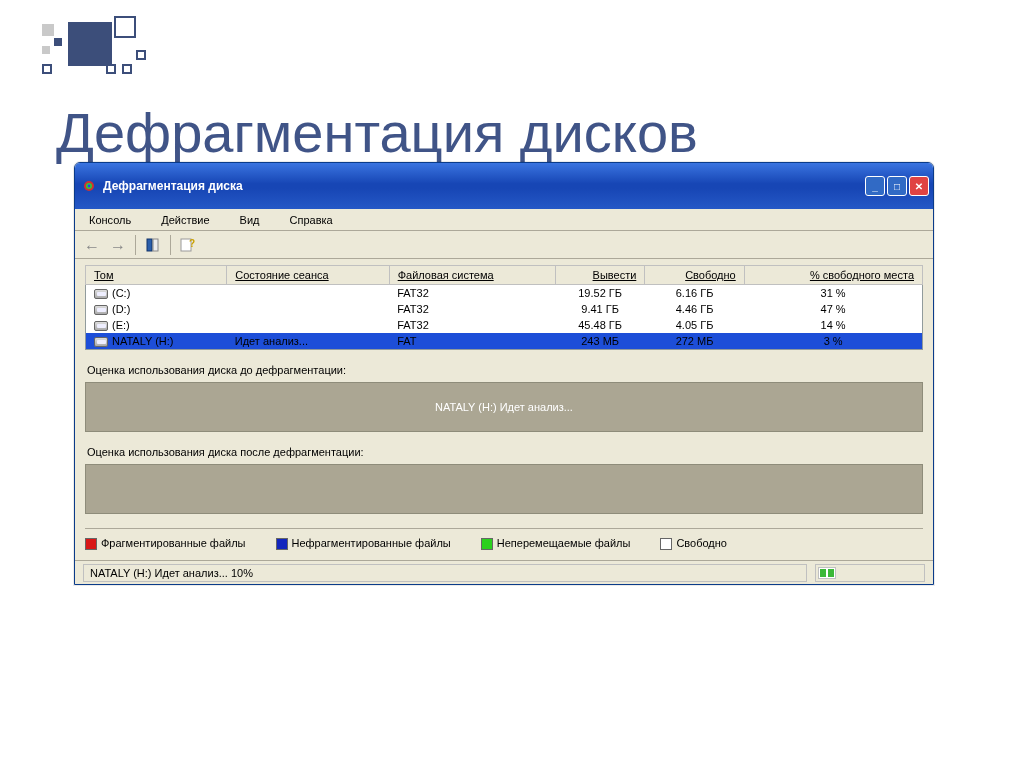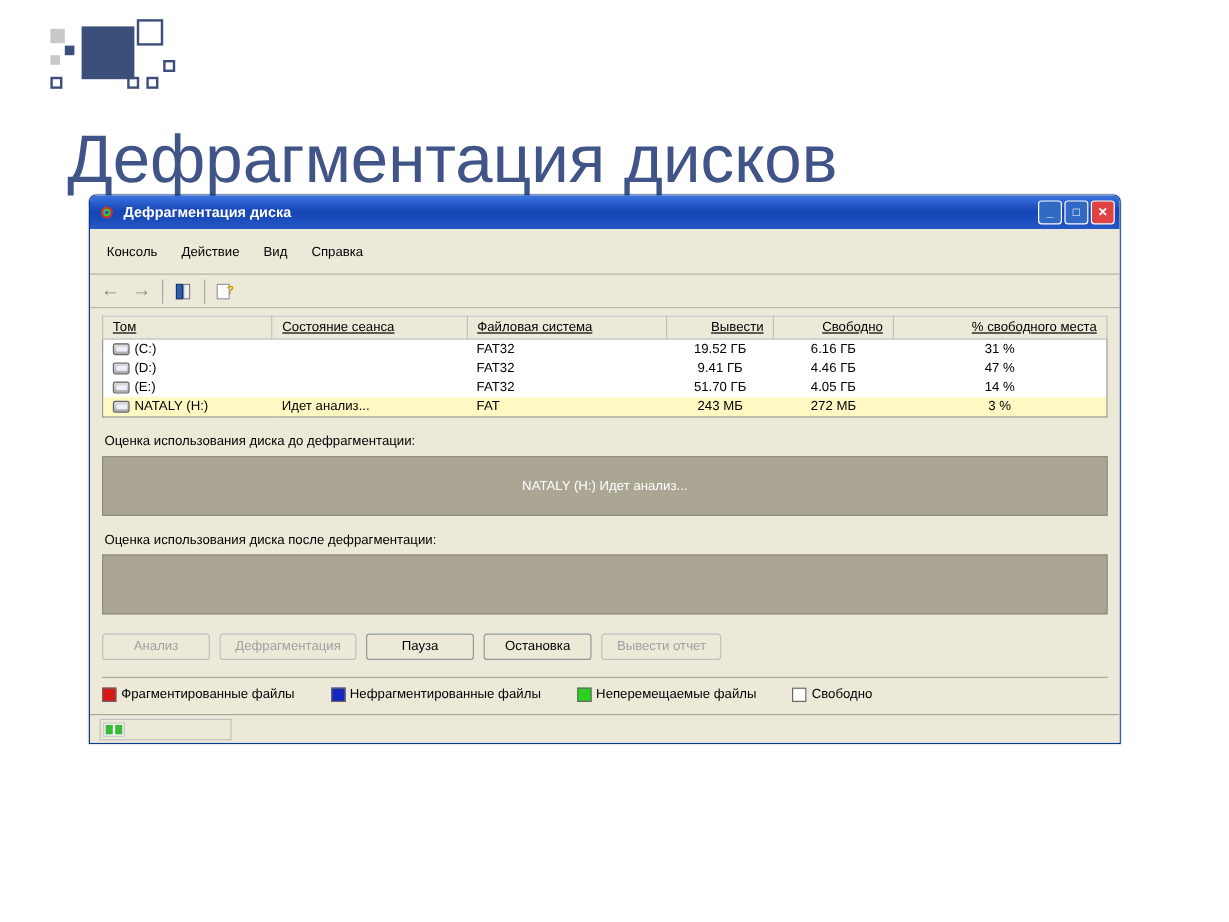--- a/index.html
+++ b/index.html
@@ -48,21 +48,21 @@
     left: 74px;
     width: 860px;
     border: 1px solid #0a3b8a;
     border-radius: 6px 6px 0 0;
     overflow: hidden;
     box-shadow: 0 0 0 1px rgba(0,0,0,0.08);
     font-family: Tahoma, Arial, sans-serif;
   }
 
   .titlebar {
-    height: 28px;
+    height: 46px;
     background: linear-gradient(to bottom, #3a74e0 0%, #1746b5 45%, #1746b5 55%, #2558c6 100%);
     display: flex;
     align-items: center;
     padding: 0 4px 0 6px;
     color: #fff;
     font-size: 12px;
     font-weight: bold;
   }
   .titlebar .app-icon {
     width: 16px; height: 16px;
@@ -77,28 +77,28 @@
     border: 1px solid #fff;
     border-radius: 3px;
     display: flex; align-items: center; justify-content: center;
     color: #fff; font-family: Arial; font-size: 10px; font-weight: bold;
     cursor: pointer;
   }
   .winbtn.close { background: #e04343; }
 
   .menubar {
     background: #ece9d8;
-    height: 38px;
+    height: 22px;
     display: flex;
     align-items: center;
     font-size: 11px;
     color: #000;
     padding: 0 6px;
     border-bottom: 1px solid #aca899;
-    gap: 4px;
+    gap: 14px;
   }
   .menubar .mitem { padding: 2px 8px; cursor: pointer; }
 
   .toolbar {
     background: #ece9d8;
     height: 28px;
     display: flex;
     align-items: center;
     padding: 0 6px;
     gap: 4px;
@@ -134,21 +134,21 @@
     padding: 3px 8px;
     color: #000;
     text-decoration: underline;
   }
   .volume-table thead th.right { text-align: right; }
   .volume-table tbody td {
     padding: 2px 8px;
     color: #000;
   }
   .volume-table tbody td.right { text-align: center; }
-  .volume-table tbody tr.selected { background: #fef9c3; padding-left: 20px; }
+  .volume-table tbody tr.selected { background: #1d4ed8; padding-left: 20px; }
   .disk-icon {
     display: inline-block;
     width: 14px; height: 10px;
     background: linear-gradient(#ddd,#aaa);
     border: 1px solid #666;
     border-radius: 2px;
     vertical-align: middle;
     margin-right: 4px;
     position: relative;
   }
@@ -333,21 +333,21 @@
           <td></td>
           <td>FAT32</td>
           <td class="right">9.41 ГБ</td>
           <td class="right">4.46 ГБ</td>
           <td class="right">47 %</td>
         </tr>
         <tr>
           <td><span class="disk-icon"></span><span>(E:)</span></td>
           <td></td>
           <td>FAT32</td>
-          <td class="right">51.70 ГБ</td>
+          <td class="right">45.48 ГБ</td>
           <td class="right">4.05 ГБ</td>
           <td class="right">14 %</td>
         </tr>
         <tr class="selected">
           <td><span class="disk-icon"></span><span>NATALY (H:)</span></td>
           <td>Идет анализ...</td>
           <td>FAT</td>
           <td class="right">243 МБ</td>
           <td class="right">272 МБ</td>
           <td class="right">3 %</td>
@@ -356,39 +356,33 @@
     </table>
 
     <div class="section-label">Оценка использования диска до дефрагментации:</div>
     <div class="usage-bar">
       <span>NATALY (H:) Идет анализ...</span>
     </div>
 
     <div class="section-label">Оценка использования диска после дефрагментации:</div>
     <div class="usage-bar"></div>
 
-    <div class="action-row">
-      <button class="xpbtn disabled">Анализ</button>
-      <button class="xpbtn disabled">Дефрагментация</button>
-      <button class="xpbtn">Пауза</button>
-      <button class="xpbtn">Остановка</button>
-      <button class="xpbtn disabled">Вывести отчет</button>
-    </div>
 
     <div class="hr1"></div>
 
     <div class="legend">
       <span><span class="swatch sw-red"></span><span>Фрагментированные файлы</span></span>
       <span><span class="swatch sw-blue"></span><span>Нефрагментированные файлы</span></span>
       <span><span class="swatch sw-green"></span><span>Неперемещаемые файлы</span></span>
       <span><span class="swatch sw-white"></span><span>Свободно</span></span>
     </div>
   </div>
 
   <div class="statusbar">
+    <div class="status-cell status-text">NATALY (H:) Идет анализ... 10%</div>
     <div class="status-cell status-prog">
       <div class="prog-inner">
           <div class="chunk"></div>
           <div class="chunk"></div>
         </div>
     </div>
   </div>
 
 </div>
 

